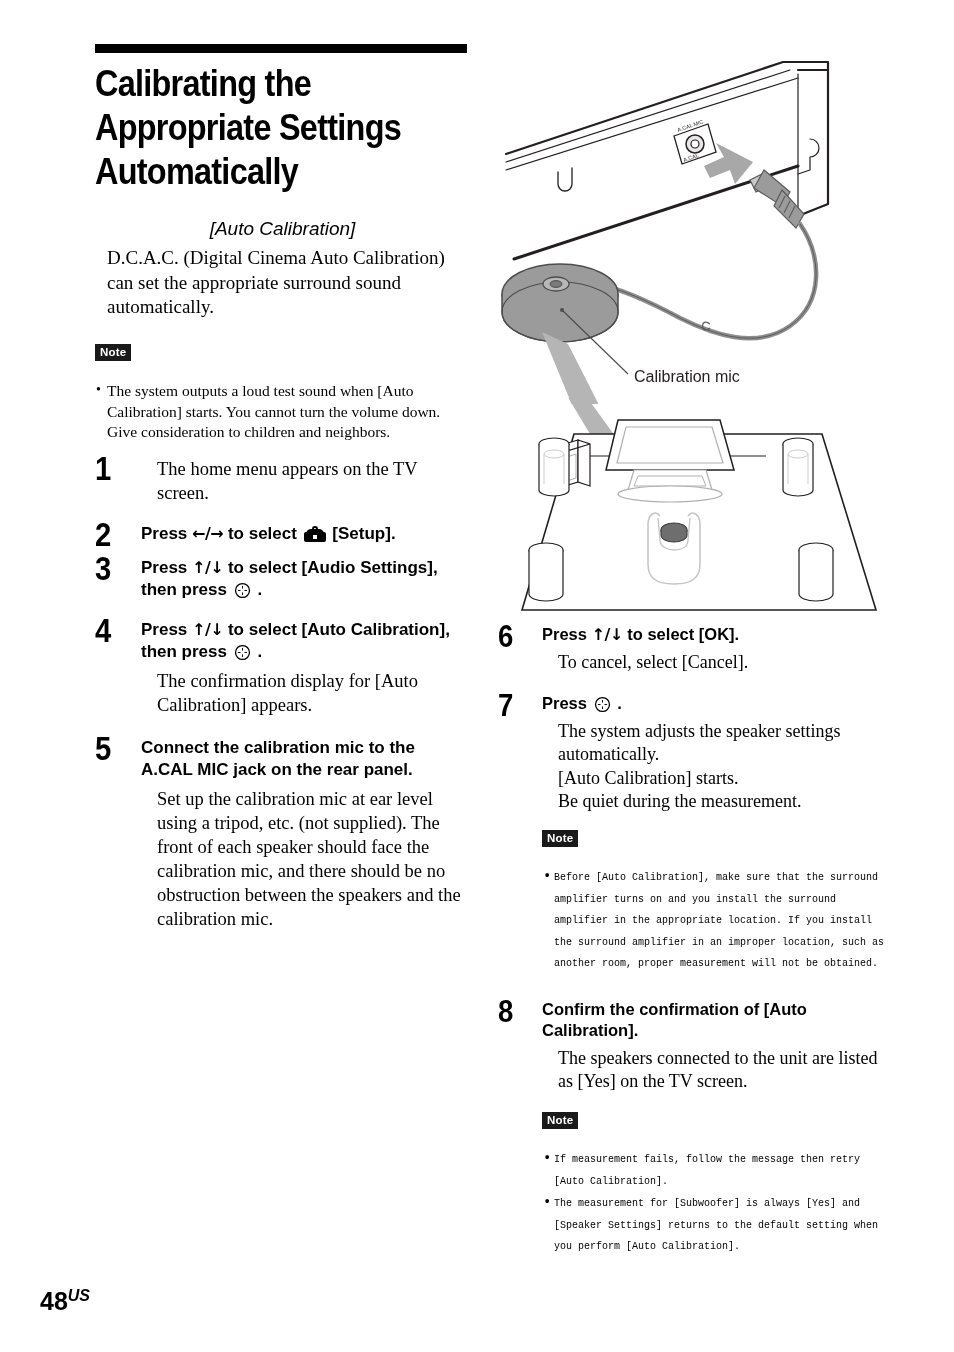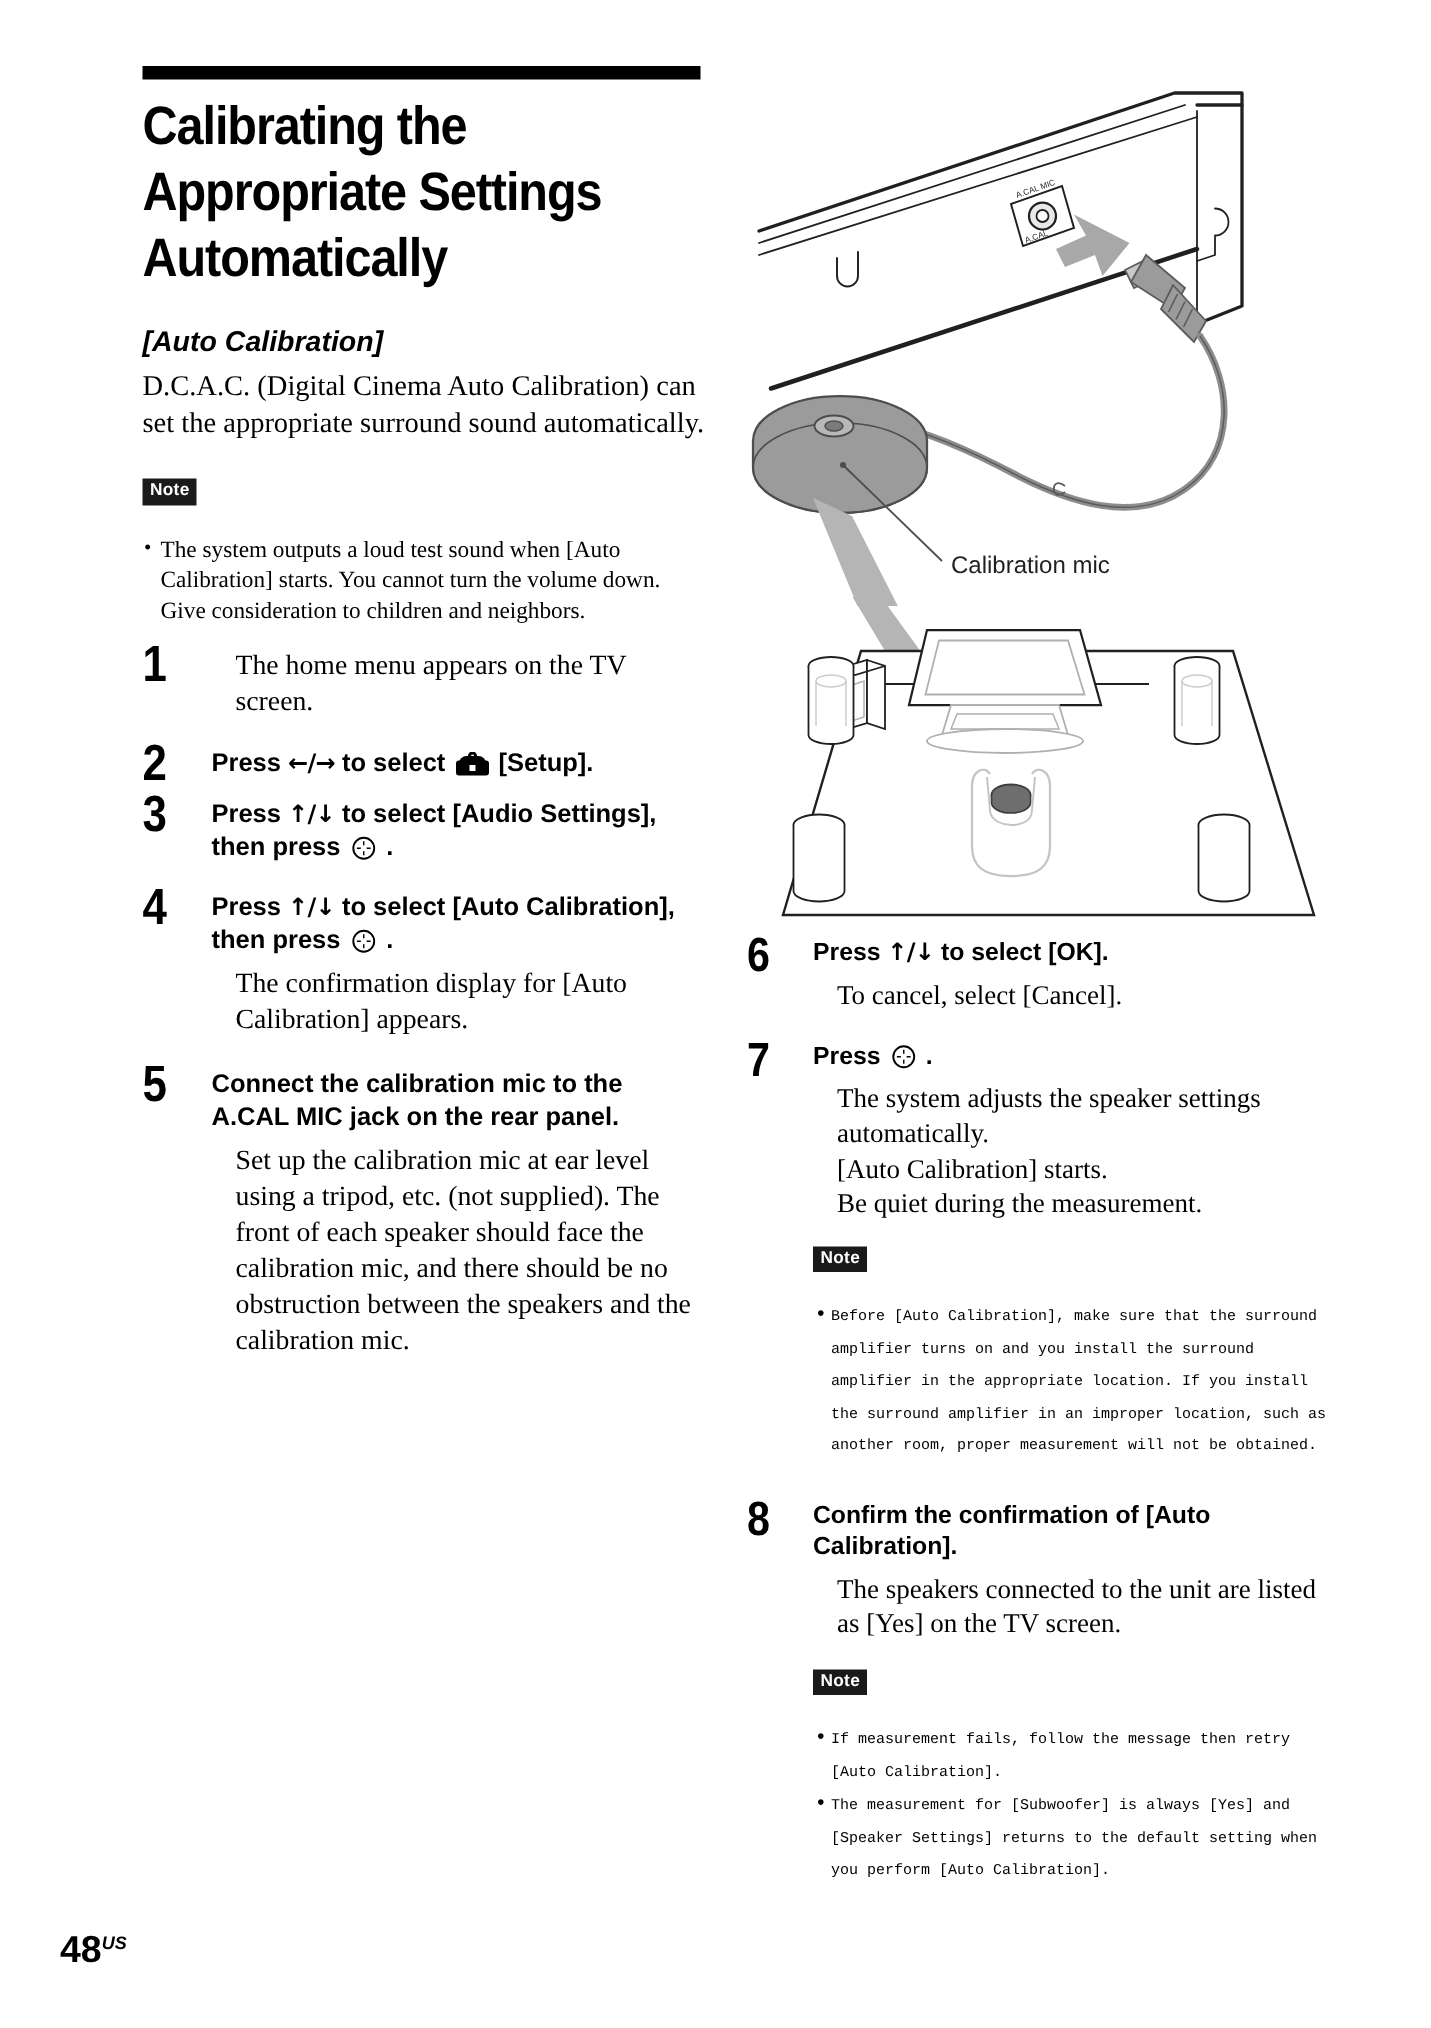--- a/index.html
+++ b/index.html
@@ -31,28 +31,29 @@
     line-height:44px;
     letter-spacing:-0.8px;
     margin:0 0 24px 0;
     transform: scaleX(0.90);
     transform-origin: left top;
     width: 415px;
   }
   h2.subtitle {
     font-family:"Liberation Sans", sans-serif;
     font-style:italic;
-    font-weight:bold;
+    font-weight:normal;
     font-size:19px;
     margin:0 0 6px 0;
+    text-align:center;
   }
   p.lead {
     font-size:19px;
     line-height:24.5px;
-    margin:0 0 22px 0;
+    margin:0 0 22px 12px;
     text-align:left;
   }
 
   
   .note-badge {
     display:inline-block;
     background:#1a1a1a;
     color:#ffffff;
     font-family:"Liberation Sans", sans-serif;
     font-size:11.5px;
@@ -153,21 +154,21 @@
 
   
   .folio {
     position:absolute; left:40px; top:1283px;
     font-family:"Liberation Sans", sans-serif;
     font-weight:bold;
     font-size:25px;
     line-height:25px;
   }
   .folio sup {
-    font-size:12px;
+    font-size:16px;
     font-style:italic;
     font-weight:bold;
     vertical-align:super;
   }
 </style>
 </head>
 <body>
 
 <div class="page">
 

